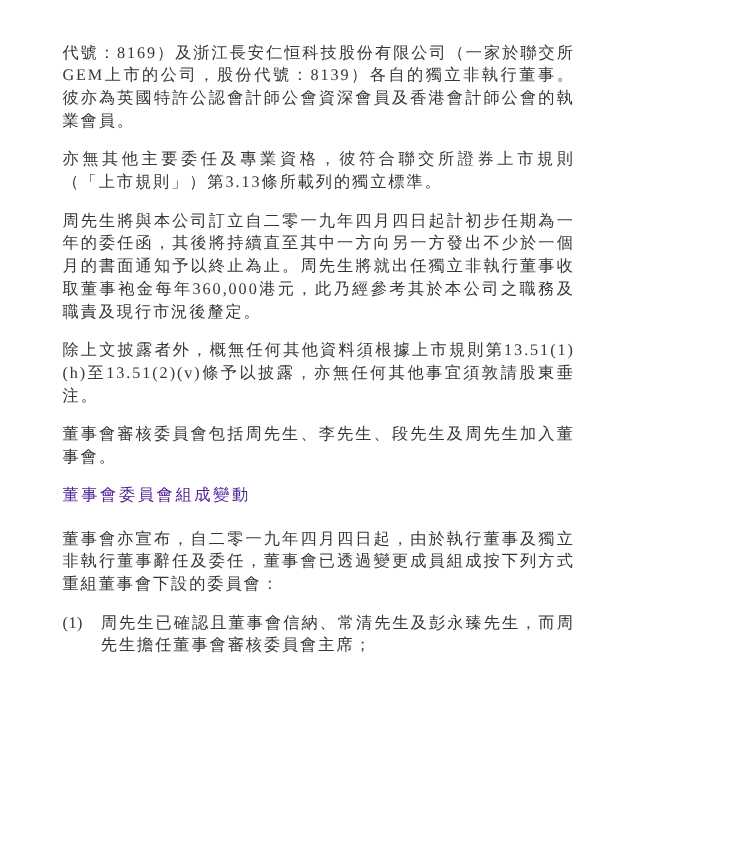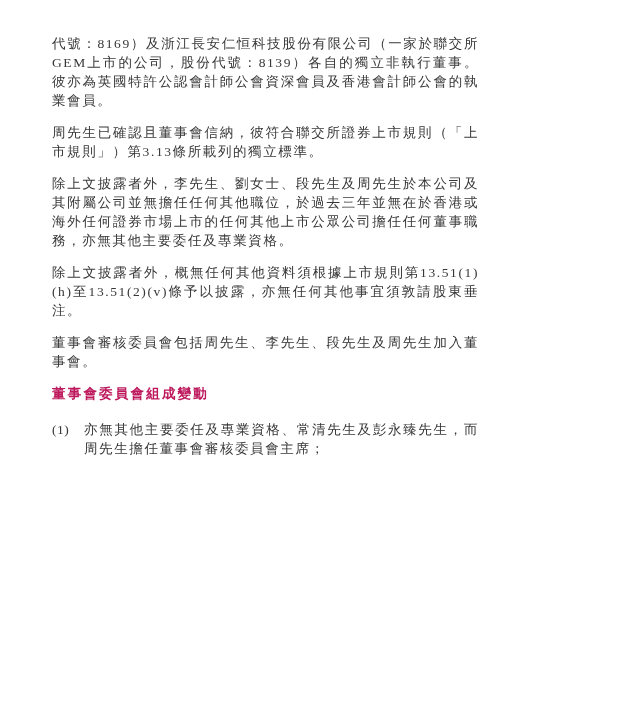--- a/index.html
+++ b/index.html
@@ -21,23 +21,23 @@
     overflow: hidden;
   }
   .para {
     margin: 0 0 13px 0;
     text-align: justify;
     letter-spacing: 1.6px;
     word-break: break-all;
   }
   .section-heading {
     margin: 5px 0 17px 0;
-    font-weight: bold;
+    font-weight: normal;
     letter-spacing: 2.2px;
-    color: #be185d;
+    color: #4c1d95;
   }
   .list-item {
     display: flex;
     margin: 5px 0 13px 0;
   }
   .list-item .num {
     flex: 0 0 32px;
     letter-spacing: 0.5px;
   }
   .list-item .txt {
@@ -47,32 +47,33 @@
     word-break: break-all;
   }
 </style>
 </head>
 <body>
 
 <div class="page">
 
   <p class="para">代號：8169）及浙江長安仁恒科技股份有限公司（一家於聯交所GEM上市的公司，股份代號：8139）各自的獨立非執行董事。彼亦為英國特許公認會計師公會資深會員及香港會計師公會的執業會員。</p>
 
-  <p class="para">周先生已確認且董事會信納，彼符合聯交所證券上市規則（「上市規則」）第3.13條所載列的獨立標準。</p>
+  <p class="para">亦無其他主要委任及專業資格，彼符合聯交所證券上市規則（「上市規則」）第3.13條所載列的獨立標準。</p>
 
 
+  <p class="para">周先生將與本公司訂立自二零一九年四月四日起計初步任期為一年的委任函，其後將持續直至其中一方向另一方發出不少於一個月的書面通知予以終止為止。周先生將就出任獨立非執行董事收取董事袍金每年360,000港元，此乃經參考其於本公司之職務及職責及現行市況後釐定。</p>
 
 
-  <p class="para">除上文披露者外，李先生、劉女士、段先生及周先生於本公司及其附屬公司並無擔任任何其他職位，於過去三年並無在於香港或海外任何證券市場上市的任何其他上市公眾公司擔任任何董事職務，亦無其他主要委任及專業資格。</p>
 
   <p class="para">除上文披露者外，概無任何其他資料須根據上市規則第13.51(1)(h)至13.51(2)(v)條予以披露，亦無任何其他事宜須敦請股東垂注。</p>
 
   <p class="para">董事會審核委員會包括周先生、李先生、段先生及周先生加入董事會。</p>
 
   <h2 class="section-heading para" style="font-size:13.5px;">董事會委員會組成變動</h2>
 
+  <p class="para">董事會亦宣布，自二零一九年四月四日起，由於執行董事及獨立非執行董事辭任及委任，董事會已透過變更成員組成按下列方式重組董事會下設的委員會：</p>
 
   <div class="list-item">
     <span class="num">(1)</span>
-    <span class="txt">亦無其他主要委任及專業資格、常清先生及彭永臻先生，而周先生擔任董事會審核委員會主席；</span>
+    <span class="txt">周先生已確認且董事會信納、常清先生及彭永臻先生，而周先生擔任董事會審核委員會主席；</span>
   </div>
 
 </div>
 
 </body></html>

